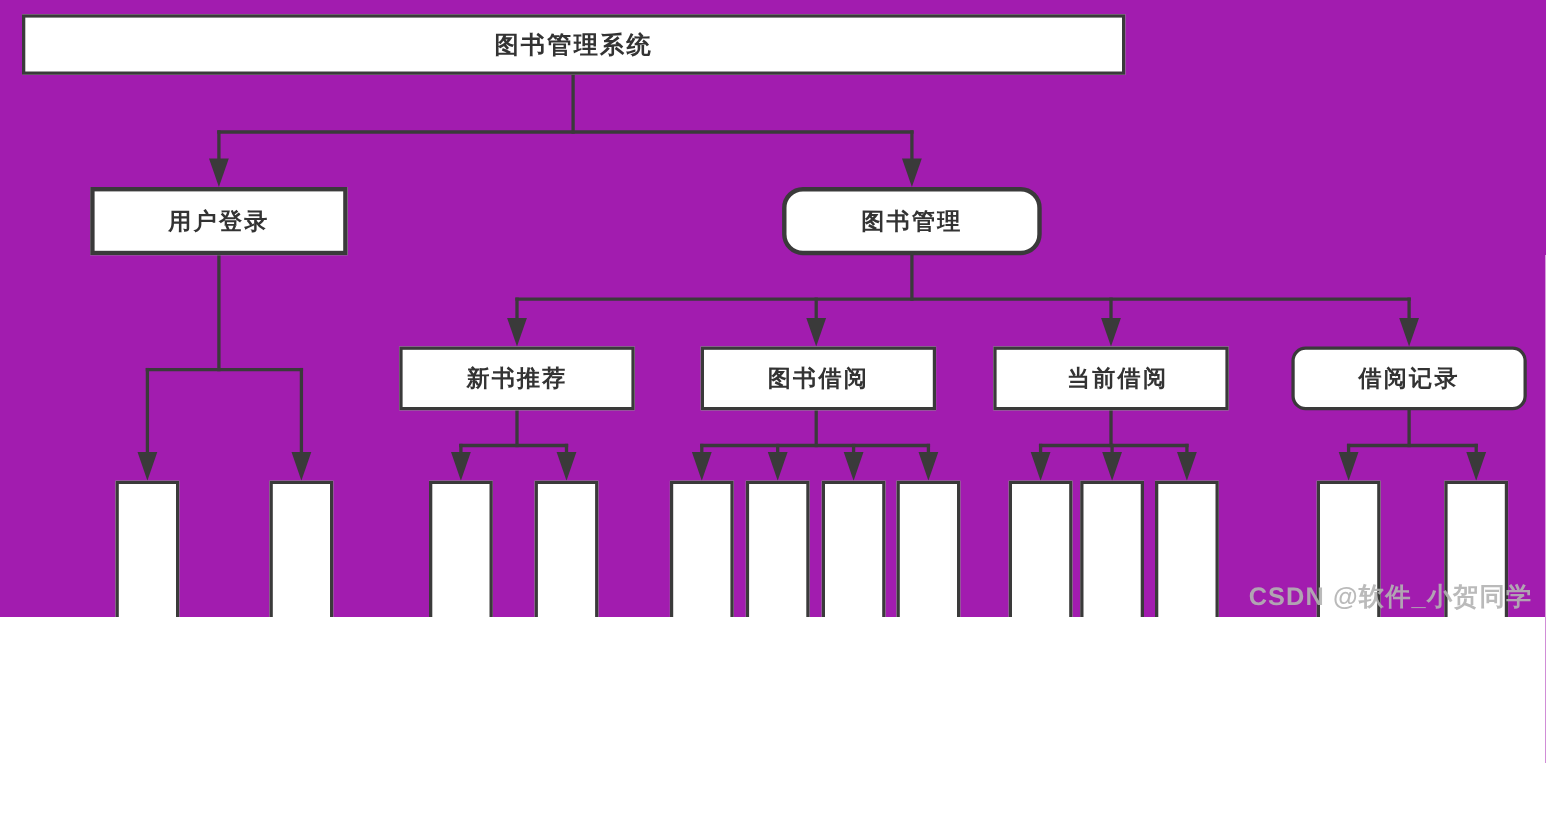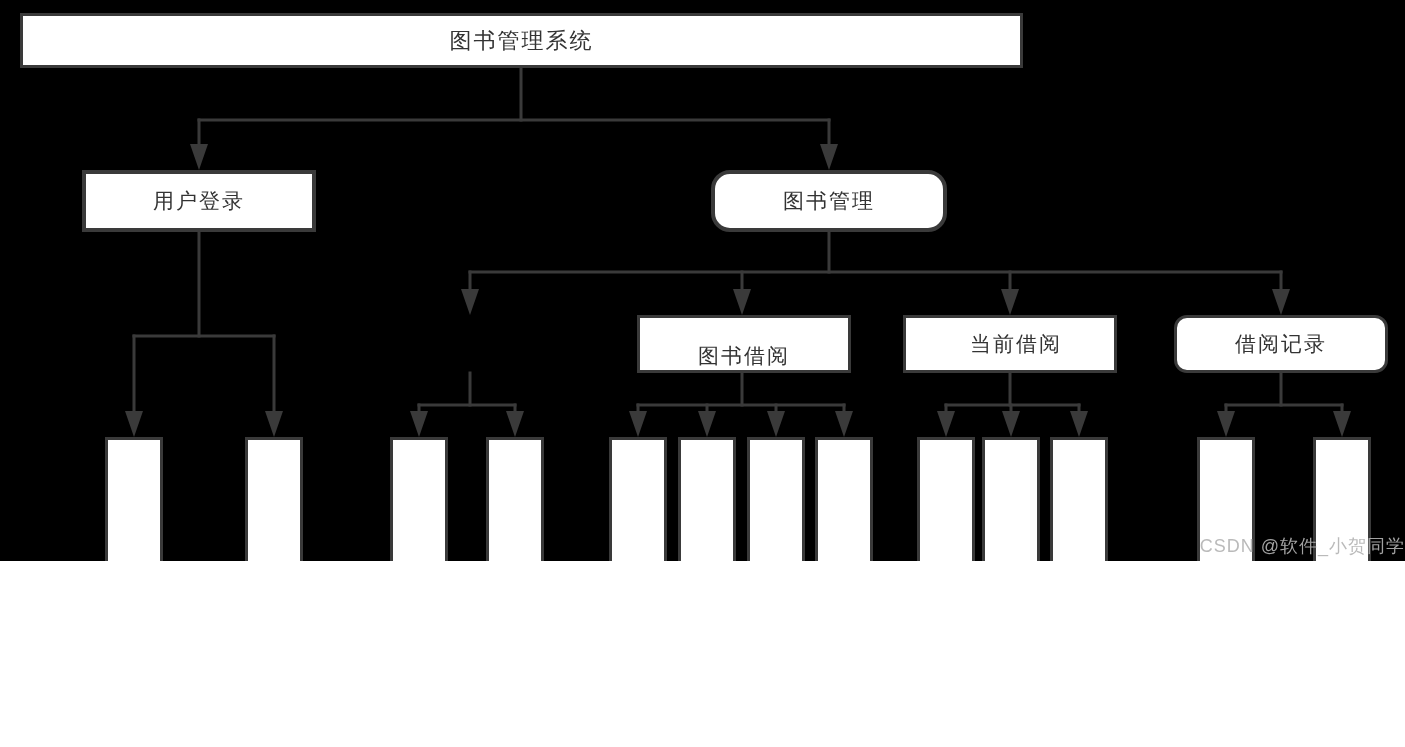--- a/index.html
+++ b/index.html
@@ -1,23 +1,24 @@
 <!DOCTYPE html>
 <html><head>
 <meta charset="utf-8">
 <style>
   html, body { margin: 0; padding: 0; background: #ffffff; }
   .canvas {
     position: relative;
     width: 1405px;
     height: 561px;
-    background: #000000;
+    background: #a21caf;
     overflow: hidden;
     font-family: "Liberation Sans", "DejaVu Sans", sans-serif;
     color: #333333;
+    font-weight: bold;
   }
   svg.connectors {
     position: absolute;
     left: 0; top: 0;
     width: 1405px; height: 747px;
     z-index: 1;
   }
   .node {
     position: absolute;
     background: #ffffff;
@@ -38,23 +39,23 @@
   .vlabel {
     writing-mode: vertical-rl;
     text-orientation: mixed;
     font-size: 21px;
     line-height: 1;
     letter-spacing: 7px;
     white-space: nowrap;
   }
   .watermark {
     position: absolute;
-    right: 0;
+    right: 12px;
     bottom: 3px;
-    font-size: 18px;
+    font-size: 23px;
     color: #b3b3b3;
     opacity: 0.9;
     z-index: 5;
     white-space: nowrap;
     letter-spacing: 1px;
   }
 </style>
 </head>
 <body>
 
@@ -119,21 +120,24 @@
     <span class="hlabel">图书管理系统</span>
   </div>
 
   <div class="node lv2" style="left:82px; top:170px; width:234px; height:62px;">
     <span class="hlabel">用户登录</span>
   </div>
   <div class="node lv2" style="left:711px; top:170px; width:236px; height:62px;border-radius:19px;">
     <span class="hlabel">图书管理</span>
   </div>
 
-  <div class="node" style="left:637px; top:315px; width:214px; height:58px;align-items:flex-end;">
+  <div class="node" style="left:363px; top:315px; width:214px; height:58px;">
+    <span class="hlabel">新书推荐</span>
+  </div>
+  <div class="node" style="left:637px; top:315px; width:214px; height:58px;">
     <span class="hlabel">图书借阅</span>
   </div>
   <div class="node" style="left:903px; top:315px; width:214px; height:58px;padding-left:12px;">
     <span class="hlabel">当前借阅</span>
   </div>
   <div class="node" style="left:1174px; top:315px; width:214px; height:58px;border-radius:13px;">
     <span class="hlabel">借阅记录</span>
   </div>
 
   <div class="node" style="left:105px; top:437px; width:58px; height:298px;">

